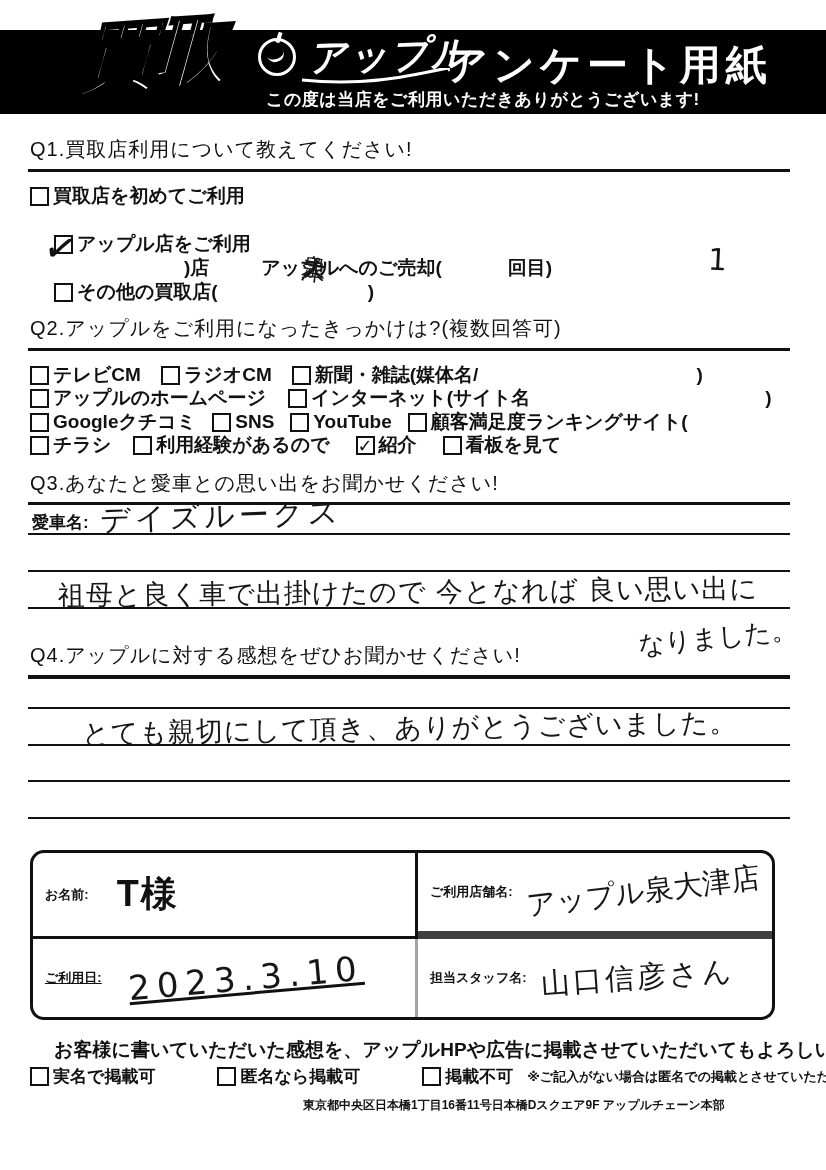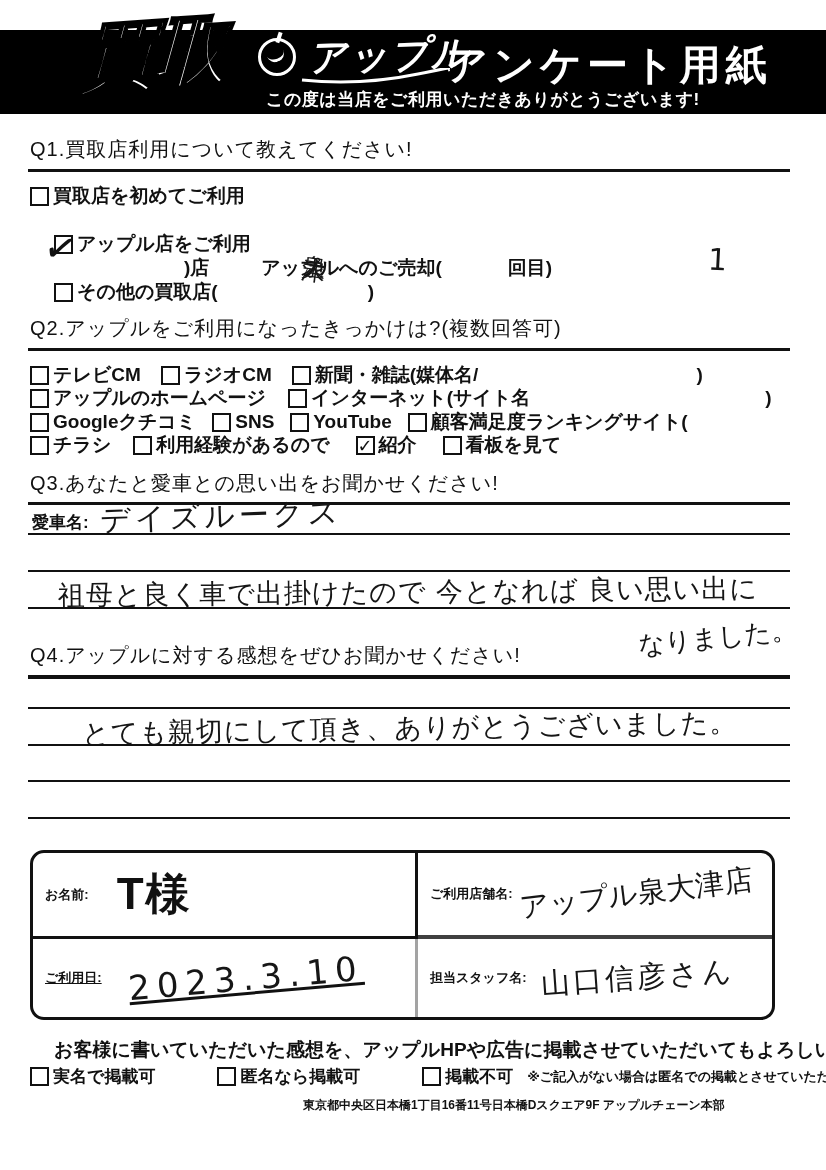--- a/index.html
+++ b/index.html
@@ -43,23 +43,23 @@
       font-family:"DejaVu Sans",sans-serif;}
   .writeline{position:absolute;left:28px;right:36px;height:2px;background:#111;}
 
   
   .itable{position:absolute;left:30px;top:850px;width:745px;height:170px;border:3px solid #111;
           border-radius:14px;display:grid;grid-template-columns:385px 1fr;grid-template-rows:86px 1fr;
           box-sizing:border-box;overflow:hidden;}
   .icell{display:flex;align-items:center;padding:12px 12px;box-sizing:border-box;}
   .icell .lbl{font-size:13px;font-weight:bold;flex:none;}
   .cell-1{border-right:3px solid #111;border-bottom:3px solid #111;}
-  .cell-2{border-bottom:4px solid #404040;}
+  .cell-2{border-bottom:8px solid #404040;gap:7px;}
   .cell-3{border-right:3px solid #a3a3a3;text-decoration:underline;}
-  .tname{font-size:44px;font-weight:bold;margin-left:28px;letter-spacing:2px;}
+  .tname{font-size:36px;font-weight:bold;margin-left:28px;letter-spacing:2px;}
   .hw-cell{font-weight:normal;color:#161616;white-space:nowrap;font-family:"DejaVu Sans",sans-serif;}
 
   
   .f-question{position:absolute;left:54px;top:1037px;font-size:19px;font-weight:bold;white-space:nowrap;}
   .f-opts{position:absolute;left:30px;top:1065px;font-size:17px;font-weight:bold;display:flex;align-items:center;white-space:nowrap;}
   .f-note{font-size:13px;margin-left:14px;}
   .f-addr{position:absolute;left:303px;top:1097px;font-size:12px;font-weight:bold;white-space:nowrap;}
 </style>
 </head>
 <body>

